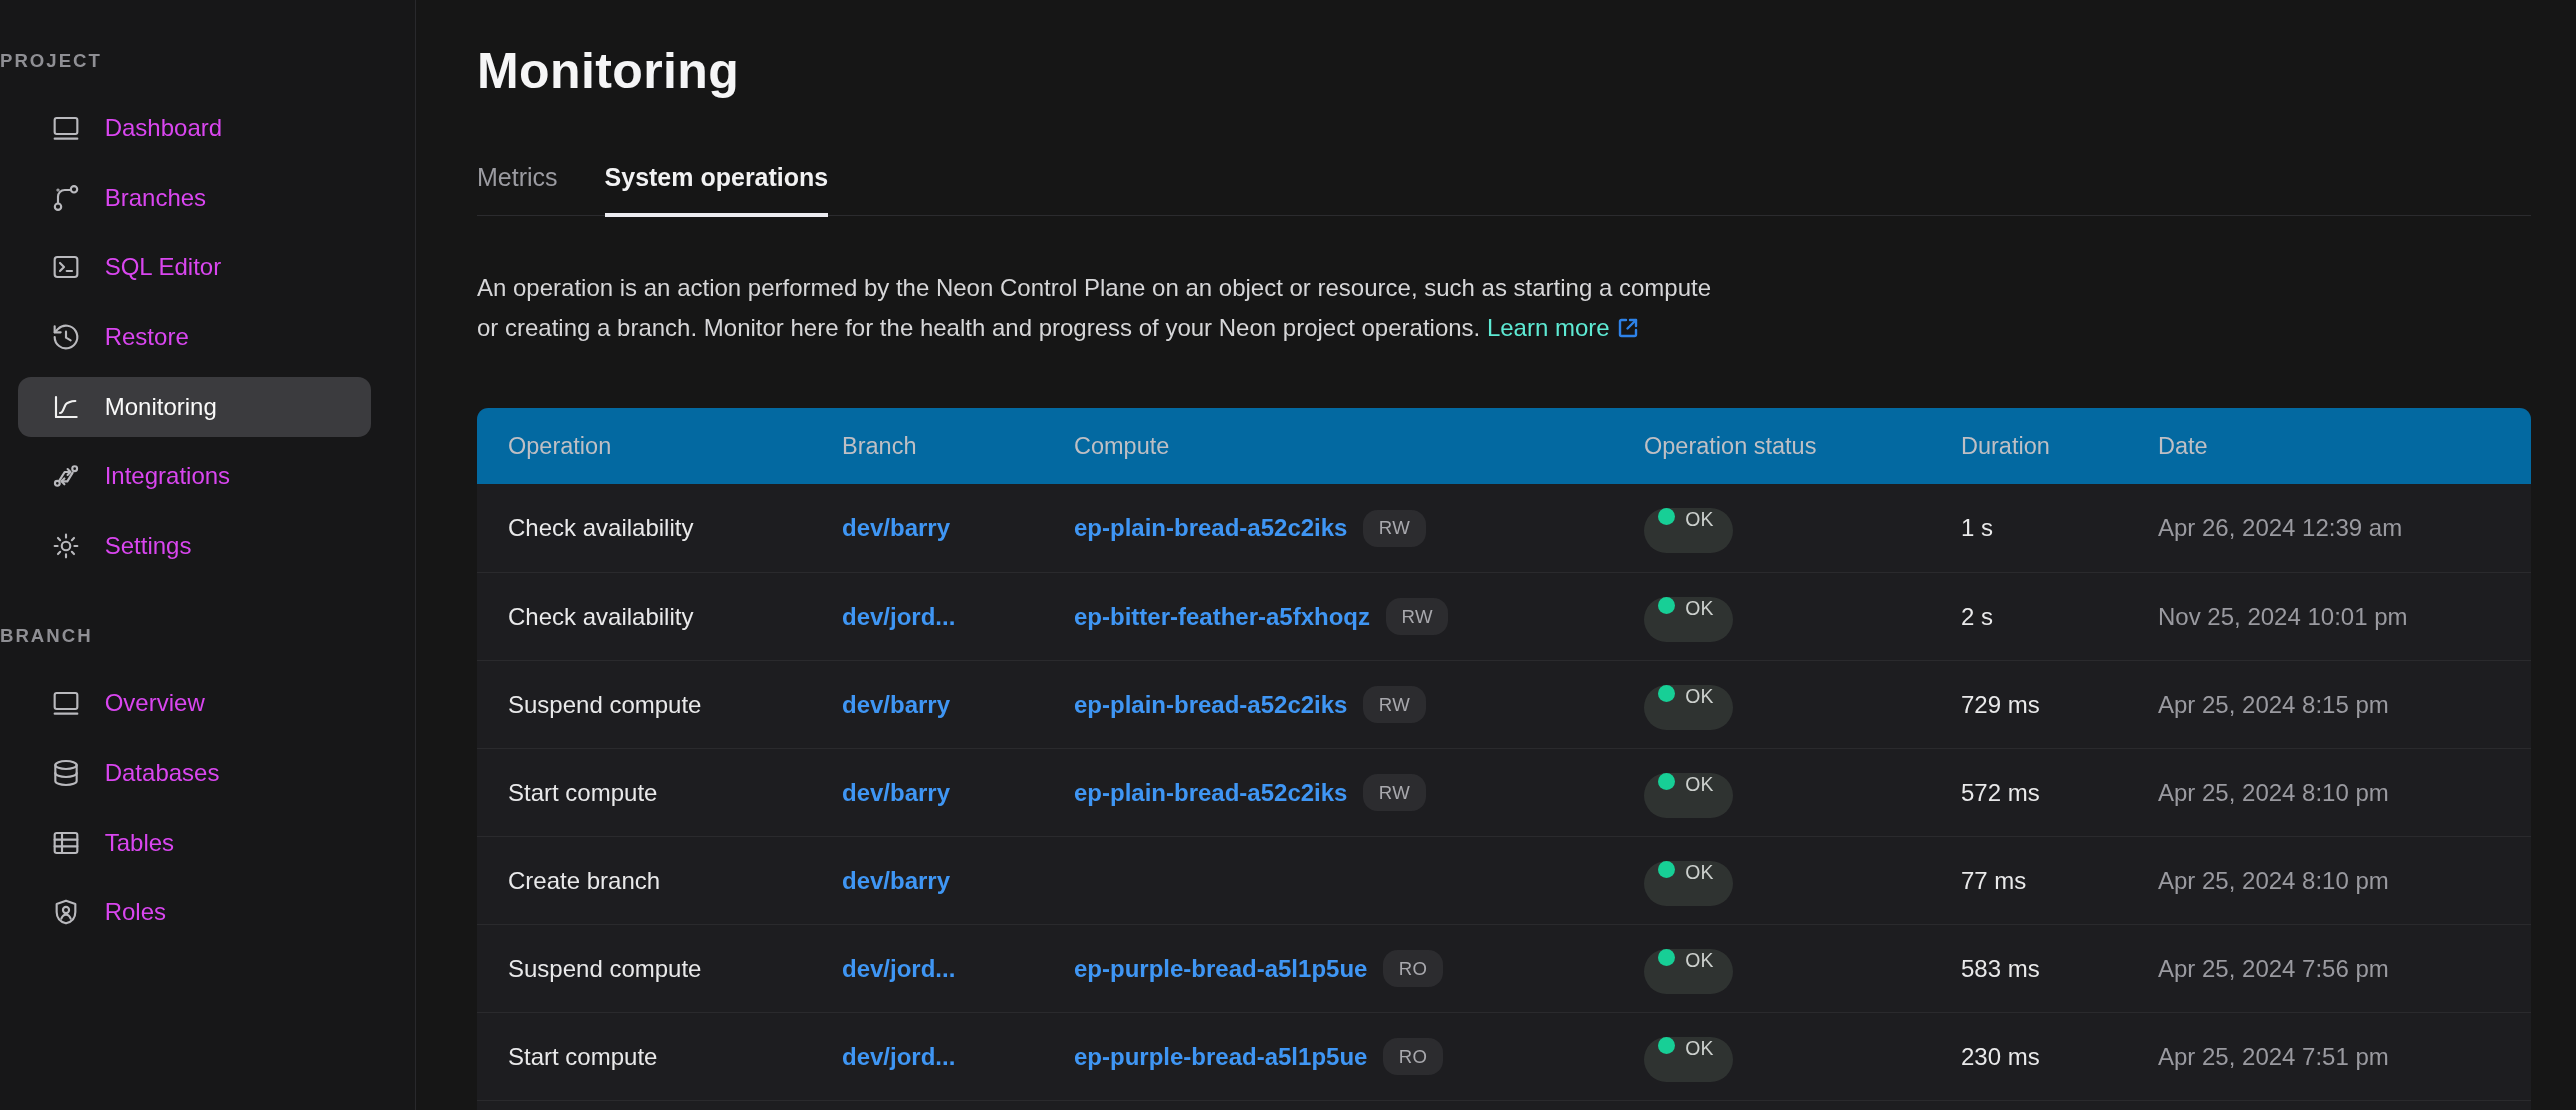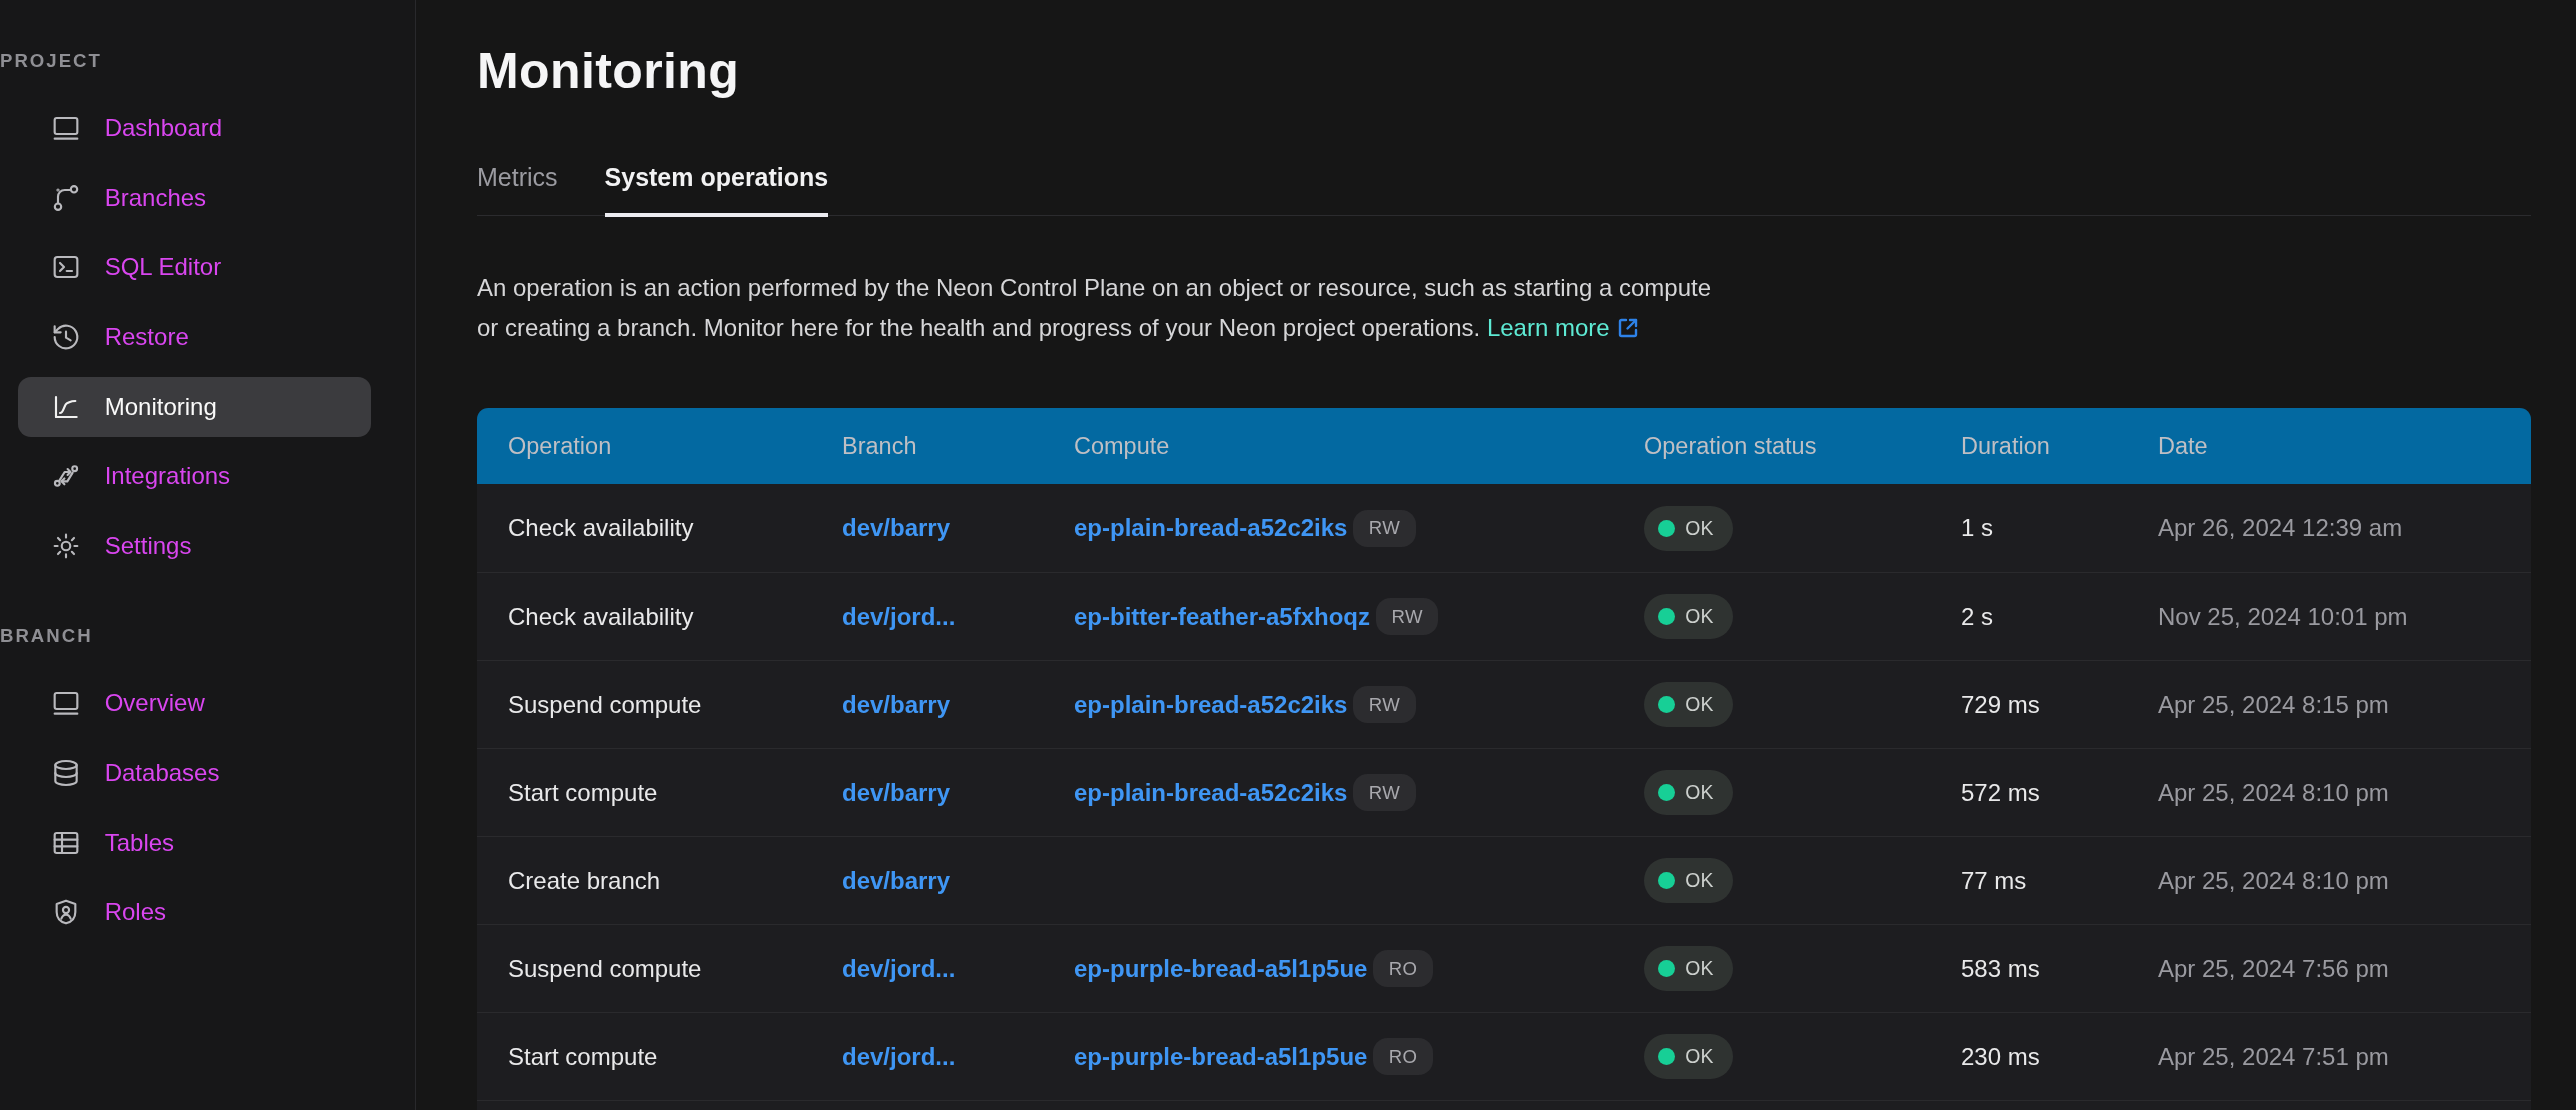--- a/index.html
+++ b/index.html
@@ -75,36 +75,36 @@
     align-items: center;
     padding-left: 31px;
   }
   .thead { height: 76px; background: #0369a1; }
   .thead .th { font-size: 23.5px; font-weight: 500; color: #bfbfc4; }
   .trow { height: 88px; border-top: 1.6px solid #2a2a2d; }
   .trow:first-of-type { border-top: none; }
   .cell { font-size: 24px; color: #e9e9ea; }
   .cell.date { color: #9a9aa0; }
   .link { color: #3f96f4; font-weight: 600; cursor: pointer; text-decoration: none; }
-  .compute-cell { display: flex; align-items: center; gap: 6px; }
+  .compute-cell { display: flex; align-items: center; gap: 16px; }
   .mini-badge {
     background: #2c2c2f;
     color: #a8a8ad;
     font-size: 18.6px;
     font-weight: 500;
     letter-spacing: 0.4px;
     height: 37px;
     padding: 0 15.4px;
     border-radius: 14.6px;
     display: inline-flex;
     align-items: center;
   }
   .status-badge {
     display: inline-flex;
-    align-items: center;
+    align-items: flex-start;
     gap: 10.5px;
     background: #2f3331;
     border-radius: 808px;
     height: 45px;
     padding: 0 19.4px 0 13.8px;
     width: max-content;
   }
   .status-dot { width: 17px; height: 17px; border-radius: 50%; background: #17cf96; }
   .status-text { font-size: 19.4px; color: #ccd0cd; font-weight: 500; }
   .trow.filler { height: 24px; }

